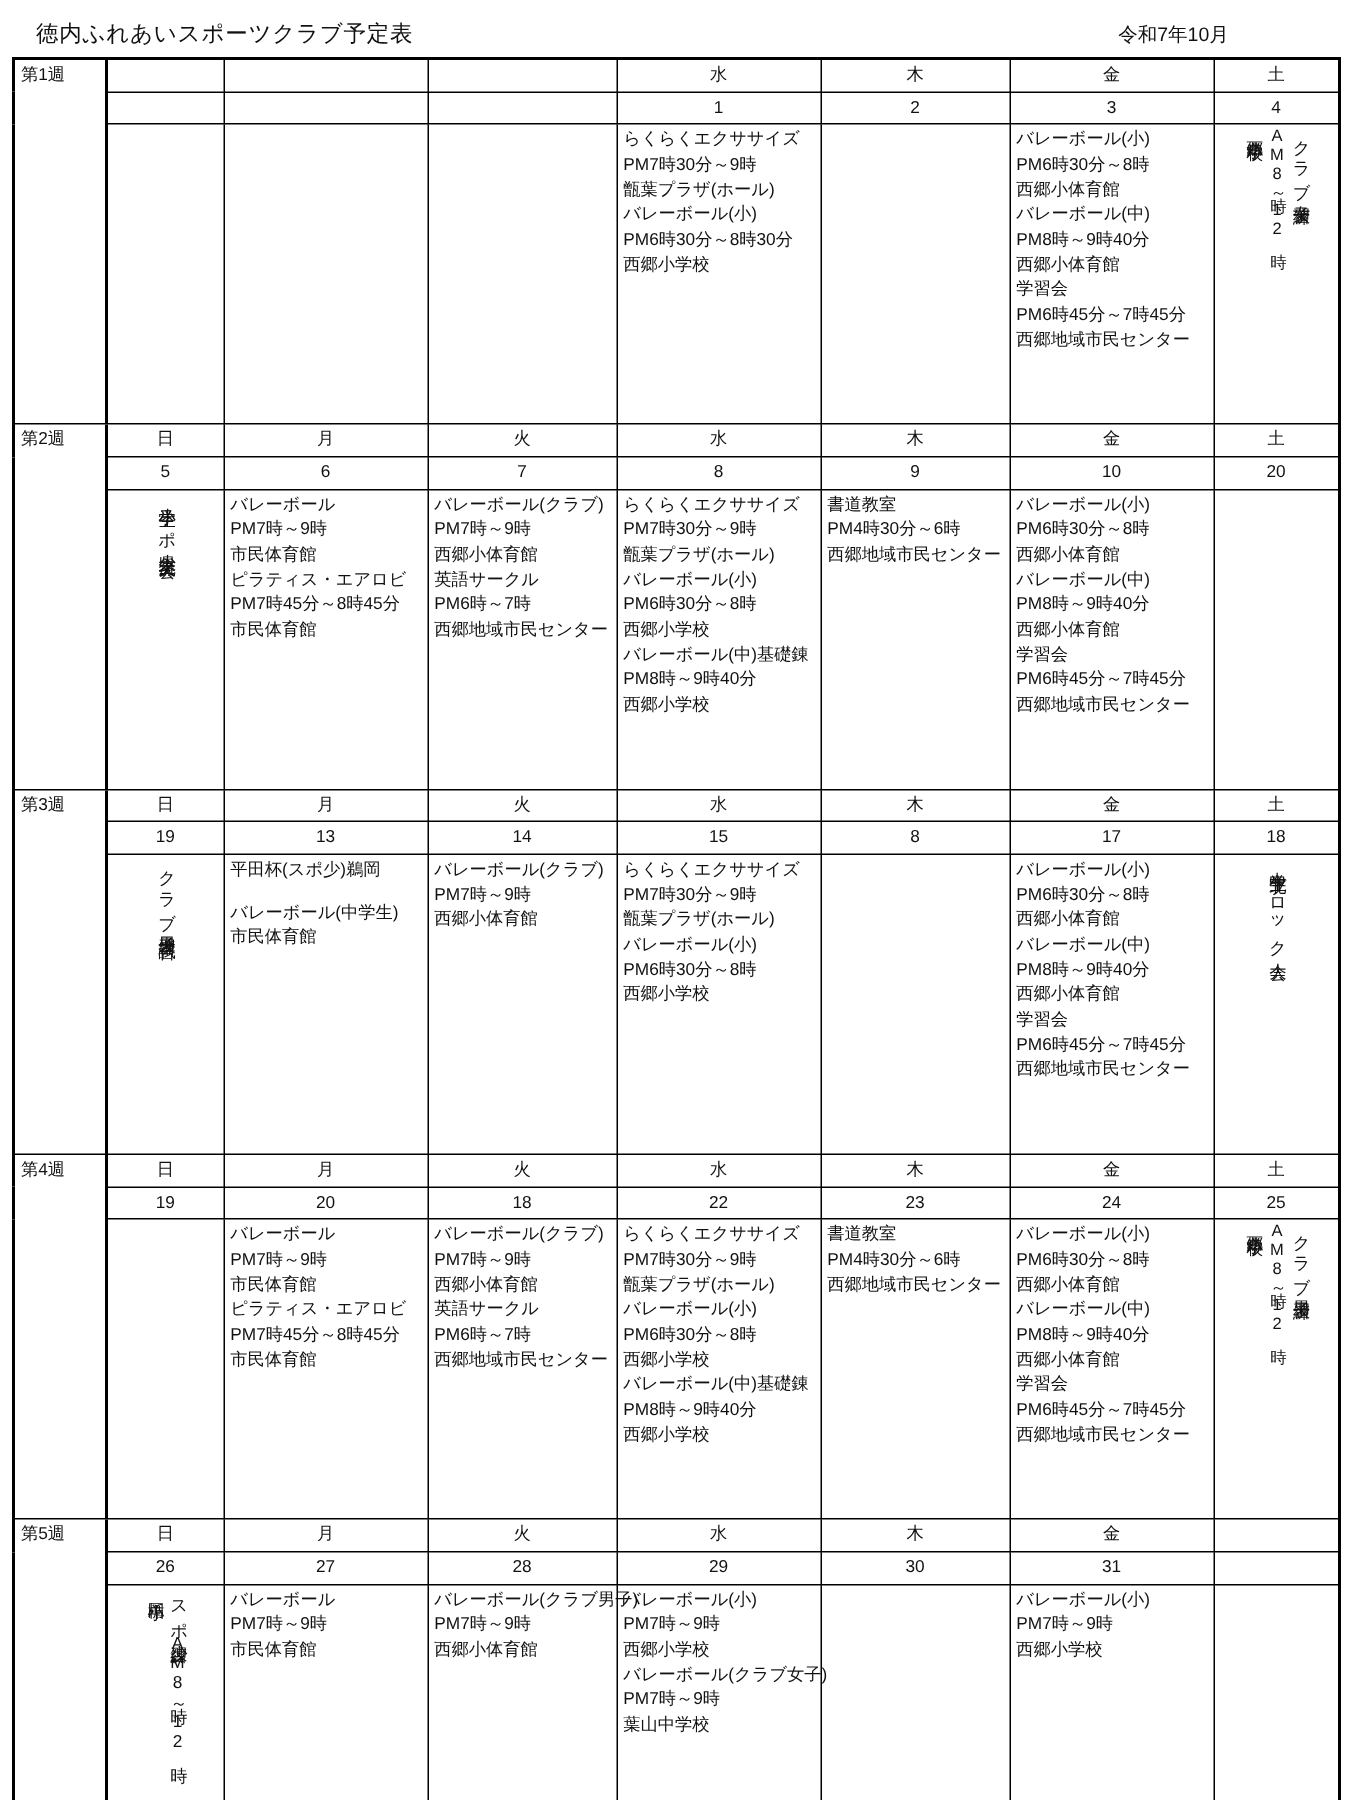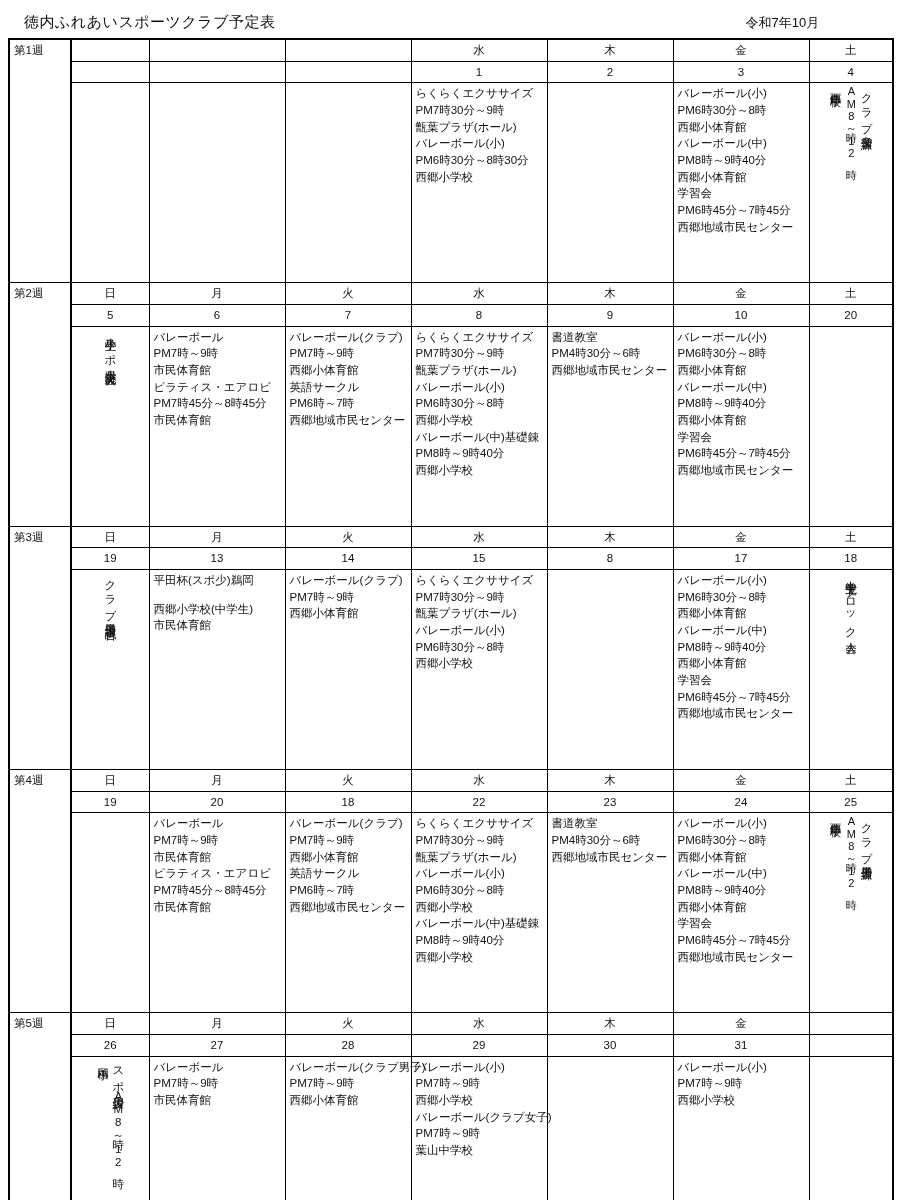--- a/index.html
+++ b/index.html
@@ -269,21 +269,21 @@
         </tr>
         <tr>
           <td class="evcell vert" style="height: 200px;">
             <div class="vwrap">
               <div class="vtext">クラブ男子練習試合</div>
             </div>
           </td>
           <td class="evcell" style="height: 200px;">
             <div class="line">平田杯(スポ少)鵜岡</div>
             <div class="gap"></div>
-            <div class="line">西郷小学校(中学生)</div>
+            <div class="line">バレーボール(中学生)</div>
             <div class="line">市民体育館</div>
           </td>
           <td class="evcell" style="height: 200px;">
             <div class="line">バレーボール(クラブ)</div>
             <div class="line">PM7時～9時</div>
             <div class="line">西郷小体育館</div>
           </td>
           <td class="evcell" style="height: 200px;">
             <div class="line">らくらくエクササイズ</div>
             <div class="line">PM7時30分～9時</div>

